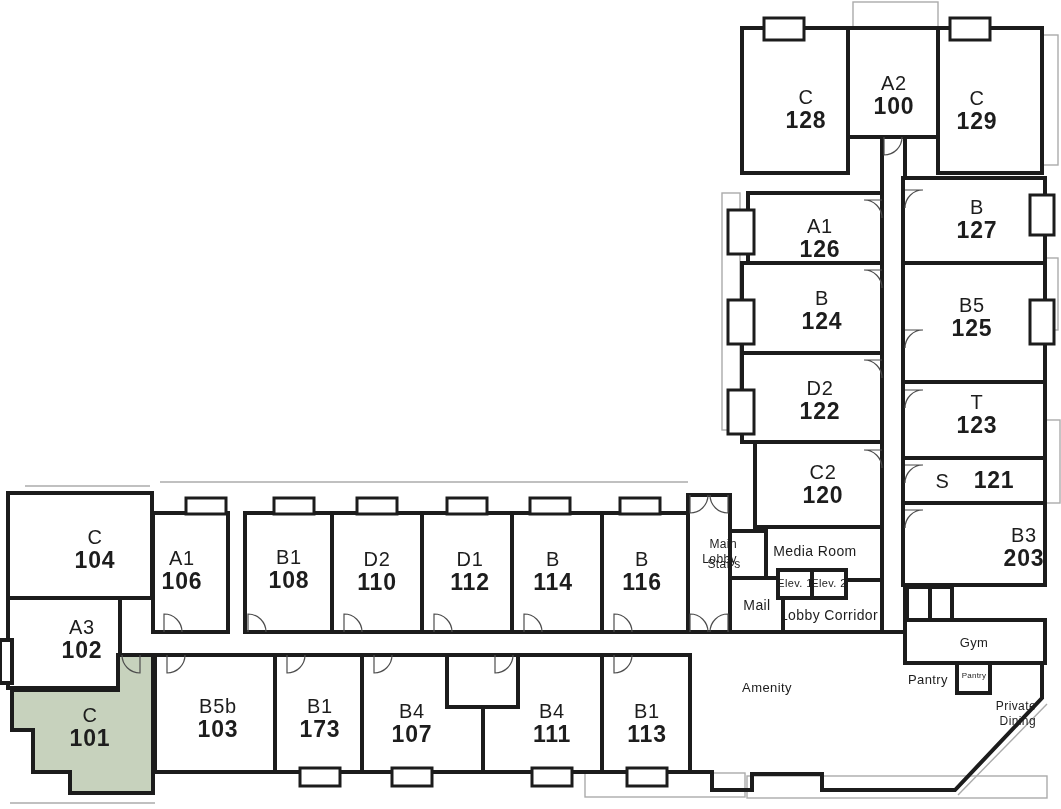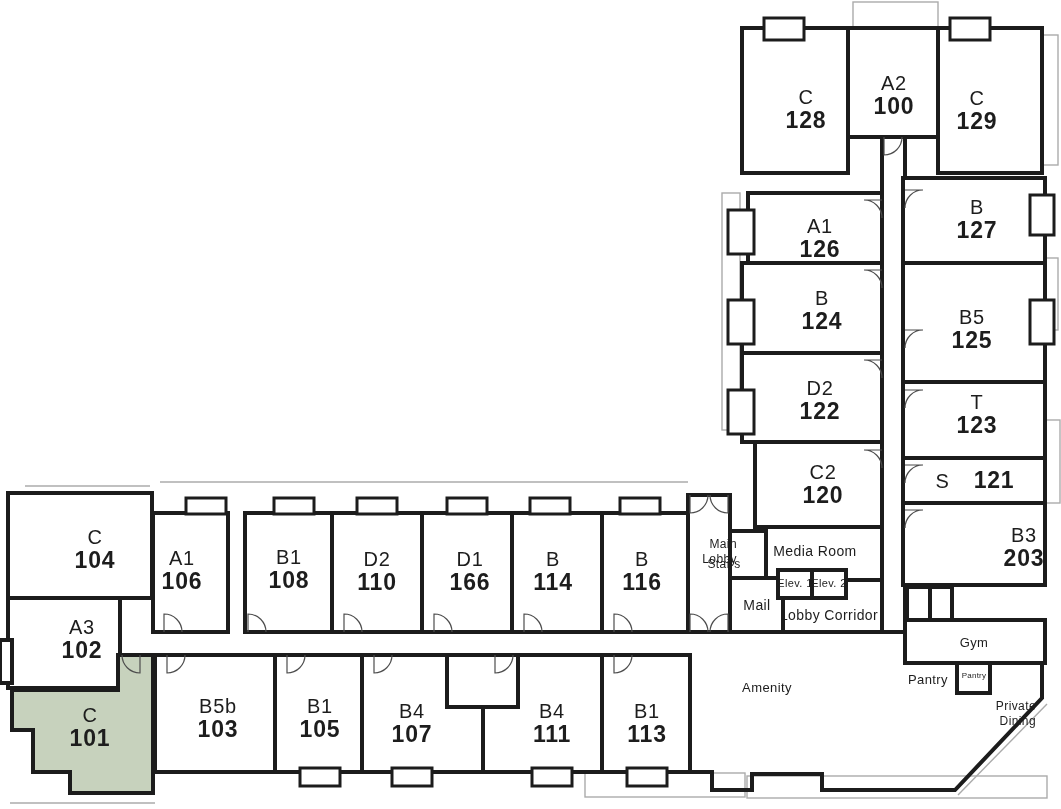--- a/index.html
+++ b/index.html
@@ -170,21 +170,21 @@
         <div class="unum">126</div>
       </div>
     <div class="ulabel" style="left:977px;top:220px">
         <div class="utype">B</div>
         <div class="unum">127</div>
       </div>
     <div class="ulabel" style="left:822px;top:311px">
         <div class="utype">B</div>
         <div class="unum">124</div>
       </div>
-    <div class="ulabel" style="left:972px;top:330px">
+    <div class="ulabel" style="left:972px;top:318px">
         <div class="utype">B5</div>
         <div class="unum">125</div>
       </div>
     <div class="ulabel" style="left:820px;top:401px">
         <div class="utype">D2</div>
         <div class="unum">122</div>
       </div>
     <div class="ulabel" style="left:977px;top:415px">
         <div class="utype">T</div>
         <div class="unum">123</div>
@@ -210,21 +210,21 @@
     <div class="ulabel" style="left:289px;top:570px">
         <div class="utype">B1</div>
         <div class="unum">108</div>
       </div>
     <div class="ulabel" style="left:377px;top:572px">
         <div class="utype">D2</div>
         <div class="unum">110</div>
       </div>
     <div class="ulabel" style="left:470px;top:572px">
         <div class="utype">D1</div>
-        <div class="unum">166</div>
+        <div class="unum">112</div>
       </div>
     <div class="ulabel" style="left:553px;top:572px">
         <div class="utype">B</div>
         <div class="unum">114</div>
       </div>
     <div class="ulabel" style="left:642px;top:572px">
         <div class="utype">B</div>
         <div class="unum">116</div>
       </div>
 
@@ -235,21 +235,21 @@
     <div class="ulabel" style="left:90px;top:728px">
         <div class="utype">C</div>
         <div class="unum">101</div>
       </div>
     <div class="ulabel" style="left:218px;top:719px">
         <div class="utype">B5b</div>
         <div class="unum">103</div>
       </div>
     <div class="ulabel" style="left:320px;top:719px">
         <div class="utype">B1</div>
-        <div class="unum">105</div>
+        <div class="unum">173</div>
       </div>
     <div class="ulabel" style="left:412px;top:724px">
         <div class="utype">B4</div>
         <div class="unum">107</div>
       </div>
     <div class="ulabel" style="left:552px;top:724px">
         <div class="utype">B4</div>
         <div class="unum">111</div>
       </div>
     <div class="ulabel" style="left:647px;top:724px">

